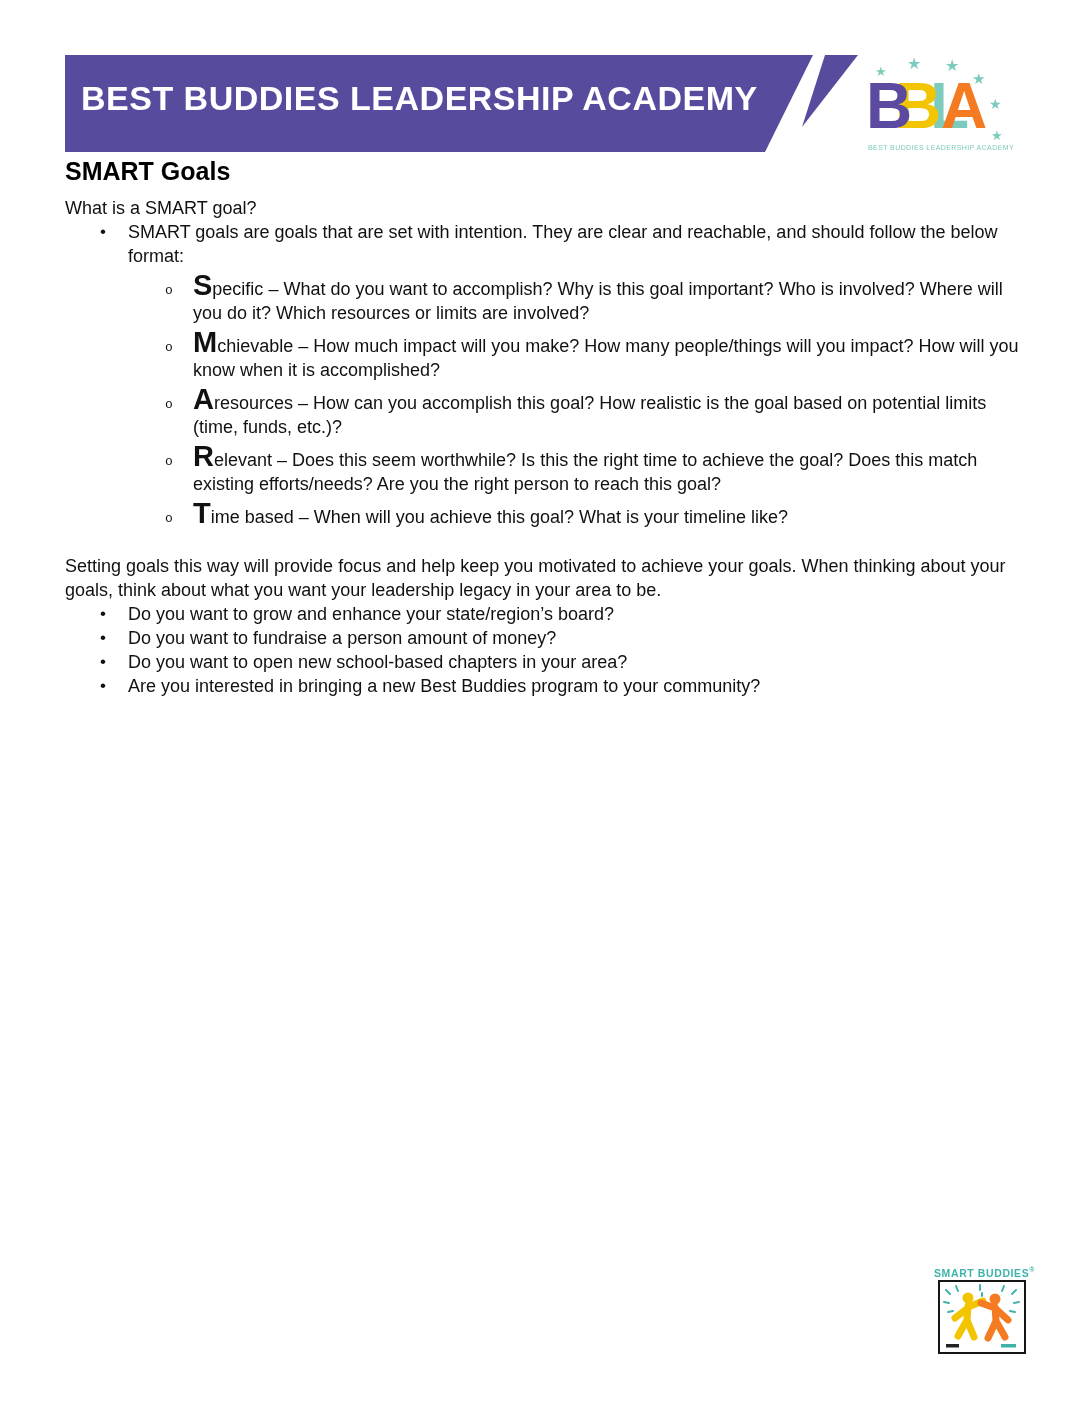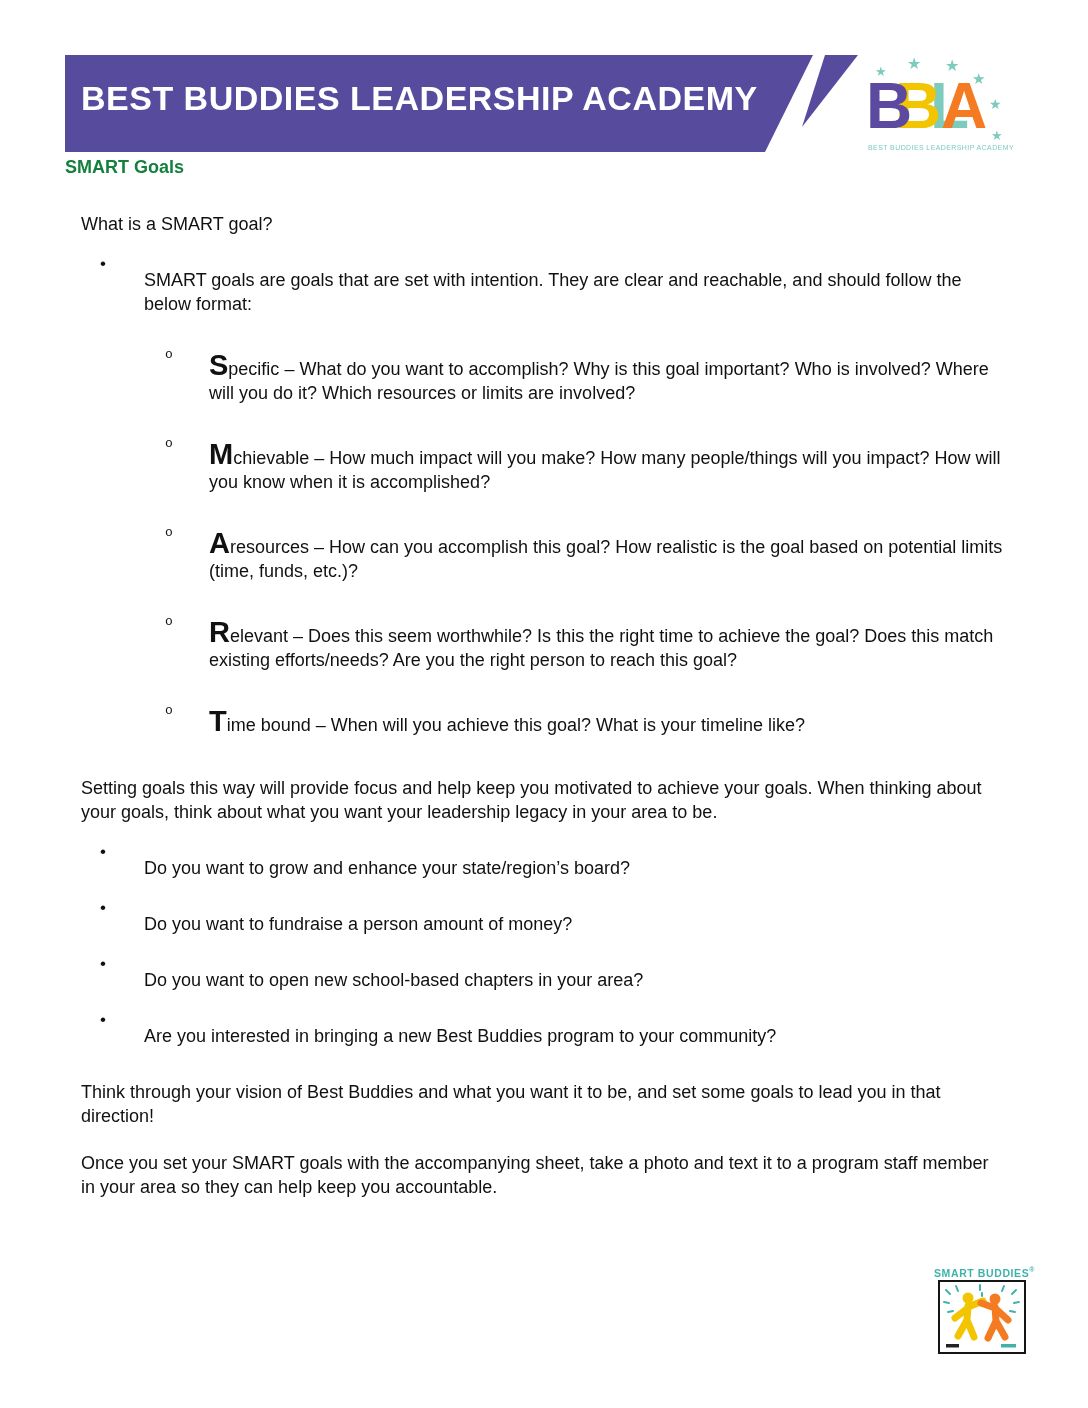--- a/index.html
+++ b/index.html
@@ -54,27 +54,27 @@
   .bbla-a  { left: 75px; color: #F47B21; z-index: 3; }
   .bbla-tagline {
     position: absolute; left: 8px; top: 92px;
     font-size: 7px; letter-spacing: 0.4px; color: #7DCBBC;
     white-space: nowrap;
   }
 
   
   .doc-heading {
     position: absolute; left: 65px; top: 157px; margin: 0;
-    font-size: 18px; font-weight: bold; color: #15803d;
+    font-size: 25px; font-weight: bold; color: #000000;
   }
   .content {
     position: absolute; left: 65px; top: 196px; width: 958px;
     font-size: 18px; line-height: 24px;
   }
-  .content p { margin: 16px; }
+  .content p { margin: 0; }
   .q { margin-top: 5px; margin-bottom: 4px; }
   .row { display: flex; align-items: flex-start; }
   .lvl1 { padding-left: 35px; }
   .lvl1 .marker { flex: none; width: 28px; font-size: 17px; }
   .lvl2 { padding-left: 100px; margin-top: 7px; }
   .lvl2 .marker {
     flex: none; width: 28px;
     font-family: "Liberation Mono", monospace;
     font-size: 13px; padding-top: 4px;
   }
@@ -147,21 +147,21 @@
       <p><span class="big">A</span><span>resources</span> <span>– How can you accomplish this goal? How realistic is the goal based on potential limits (time, funds, etc.)?</span></p>
     </div>
 
     <div class="row lvl2">
       <span class="marker">o</span>
       <p><span class="big">R</span><span>elevant</span> <span>– Does this seem worthwhile? Is this the right time to achieve the goal? Does this match existing efforts/needs? Are you the right person to reach this goal?</span></p>
     </div>
 
     <div class="row lvl2">
       <span class="marker">o</span>
-      <p><span class="big">T</span><span>ime bound</span> <span>– When will you achieve this goal? What is your timeline like?</span></p>
+      <p><span class="big">T</span><span>ime based</span> <span>– When will you achieve this goal? What is your timeline like?</span></p>
     </div>
 
     <p class="para gap">Setting goals this way will provide focus and help keep you motivated to achieve your goals. When thinking about your goals, think about what you want your leadership legacy in your area to be.</p>
 
     <div class="row lvl1">
       <span class="marker">•</span>
       <p>Do you want to grow and enhance your state/region’s board?</p>
     </div>
     <div class="row lvl1">
       <span class="marker">•</span>
@@ -169,22 +169,20 @@
     </div>
     <div class="row lvl1">
       <span class="marker">•</span>
       <p>Do you want to open new school-based chapters in your area?</p>
     </div>
     <div class="row lvl1">
       <span class="marker">•</span>
       <p>Are you interested in bringing a new Best Buddies program to your community?</p>
     </div>
 
-    <p class="para">Think through your vision of Best Buddies and what you want it to be, and set some goals to lead you in that direction!</p>
-    <p class="para gap">Once you set your SMART goals with the accompanying sheet, take a photo and text it to a program staff member in your area so they can help keep you accountable.</p>
   </div>
 
   <div class="bb-footer">
     <div class="bb-title">
       <span>SMART BUDDIES</span><span class="bb-reg">®</span>
     </div>
     <div class="bb-box">
       <svg viewBox="0 0 84 70" width="84" height="70">
 
         <g stroke="#3FB3A9" stroke-width="2" stroke-linecap="round">

